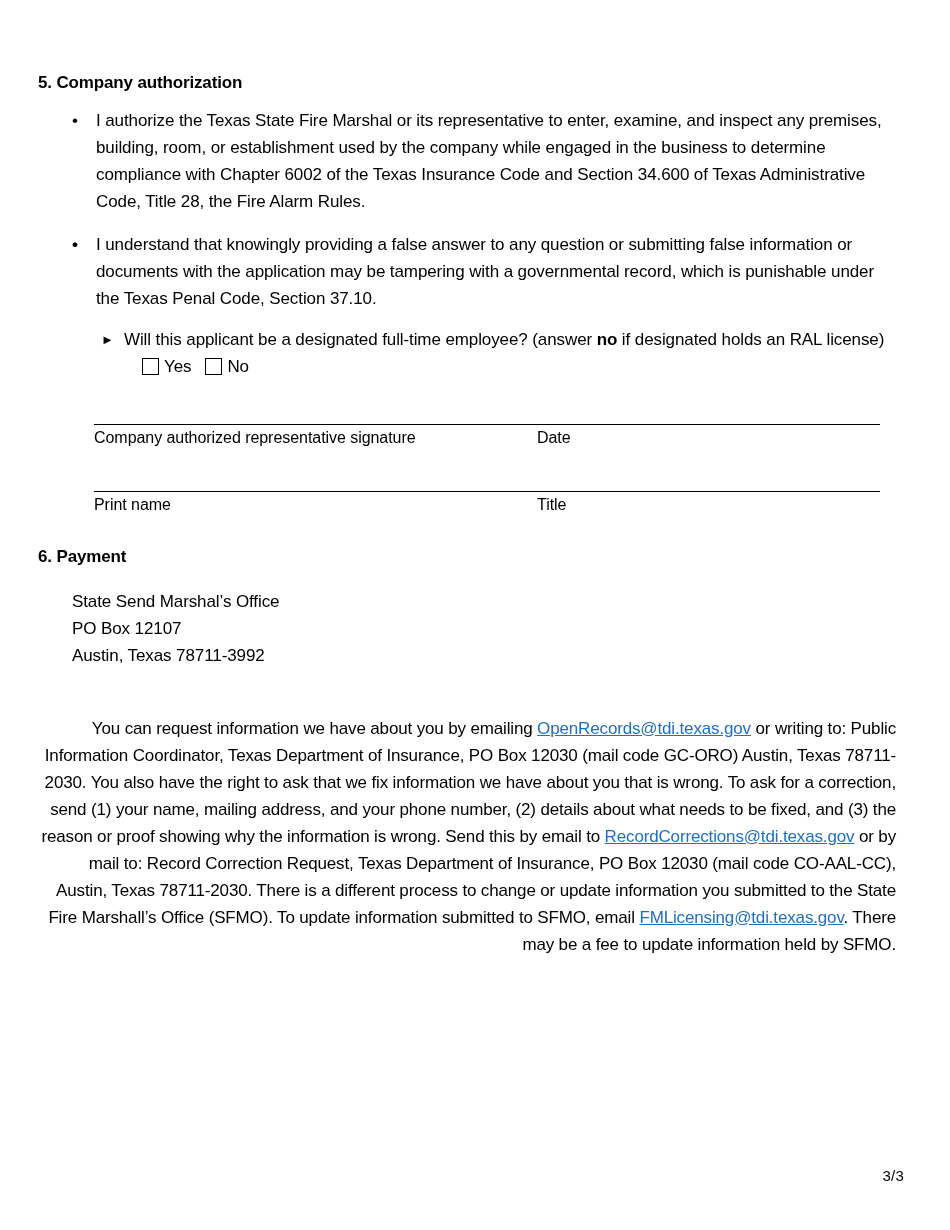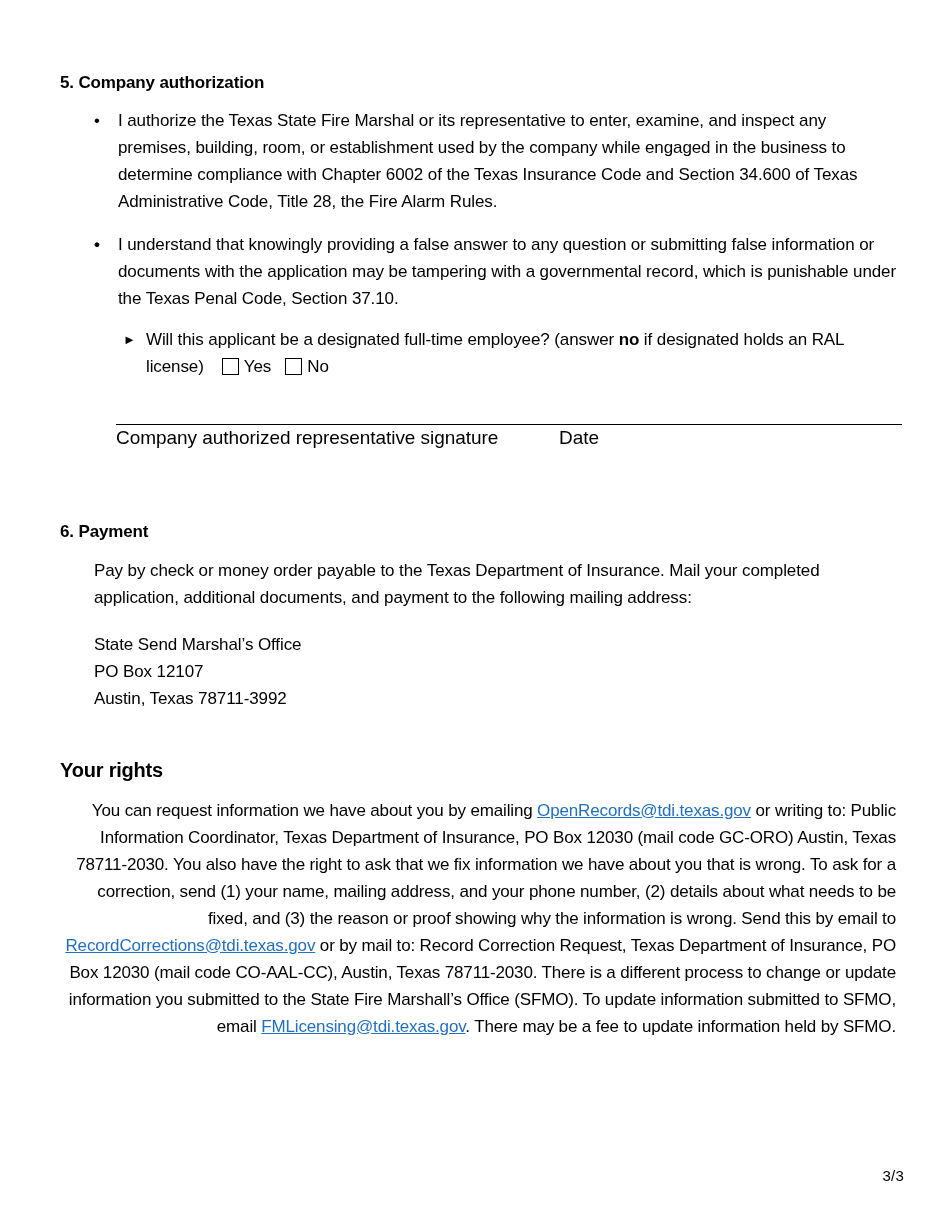--- a/index.html
+++ b/index.html
@@ -13,21 +13,21 @@
     position: relative;
     font-family: "Liberation Sans", sans-serif;
     color: #000000;
     overflow: hidden;
   }
   .page {
     position: relative;
     width: 950px;
     height: 1222px;
     box-sizing: border-box;
-    padding: 72px 54px 40px 60px;
+    padding: 72px 54px 40px 38px;
   }
 
   
   .sec-head {
     font-size: 17px;
     font-weight: bold;
     letter-spacing: -0.15px;
     margin: 0 0 14px 0;
     line-height: 1.25;
   }
@@ -96,21 +96,21 @@
     width: 786px;
   }
   .sigrow { position: relative; }
   .sigline {
     border-top: 1.7px solid #000;
     height: 0;
     width: 100%;
   }
   .siglabels {
     display: flex;
-    font-size: 19px;
+    font-size: 16px;
     line-height: 22px;
     padding-top: 2px;
     letter-spacing: -0.05px;
     align-items: flex-end;
   }
   .siglabels .l1 { width: 443px; }
   .sigspace { height: 42px; }
 
   
   .sec6 { margin-top: 30px; }
@@ -179,32 +179,37 @@
 
     <div class="sigblock">
       <div class="sigrow">
         <div class="sigline"></div>
         <div class="siglabels">
           <span class="l1">Company authorized representative signature</span>
           <span>Date</span>
         </div>
       </div>
       <div class="sigspace"></div>
+      <div class="sigrow">
+        <div class="sigline"></div>
+        <div class="siglabels">
+          <span class="l1">Print name</span>
+          <span>Title</span>
+        </div>
+      </div>
     </div>
   </div>
 
   <div class="sec6">
     <h2 class="sec-head">6. Payment</h2>
-    <p class="para">Pay by check or money order payable to the Texas Department of Insurance. Mail your completed application, additional documents, and payment to the following mailing address:</p>
     <div class="addr">
       <div>State Send Marshal’s Office</div>
       <div>PO Box 12107</div>
       <div>Austin, Texas 78711-3992</div>
     </div>
   </div>
 
   <div class="rights">
-    <h2 class="rights-head">Your rights</h2>
     <p class="rights-body"><span>You can request information we have about you by emailing </span><a class="link" href="#">OpenRecords@tdi.texas.gov</a><span> or writing to: Public Information Coordinator, Texas Department of Insurance, PO Box 12030 (mail code GC-ORO) Austin, Texas 78711-2030. You also have the right to ask that we fix information we have about you that is wrong. To ask for a correction, send (1) your name, mailing address, and your phone number, (2) details about what needs to be fixed, and (3) the reason or proof showing why the information is wrong. Send this by email to </span><a class="link" href="#">RecordCorrections@tdi.texas.gov</a><span> or by mail to: Record Correction Request, Texas Department of Insurance, PO Box 12030 (mail code CO-AAL-CC), Austin, Texas 78711-2030. There is a different process to change or update information you submitted to the State Fire Marshall’s Office (SFMO). To update information submitted to SFMO, email </span><a class="link" href="#">FMLicensing@tdi.texas.gov</a><span>. There may be a fee to update information held by SFMO.</span></p>
   </div>
 
   <div class="pagenum">3/3</div>
 </div>
 
 </body></html>

